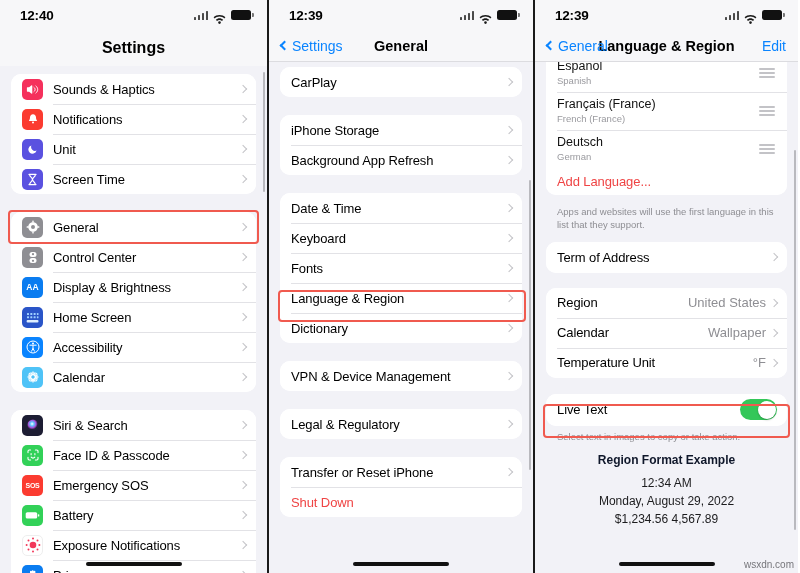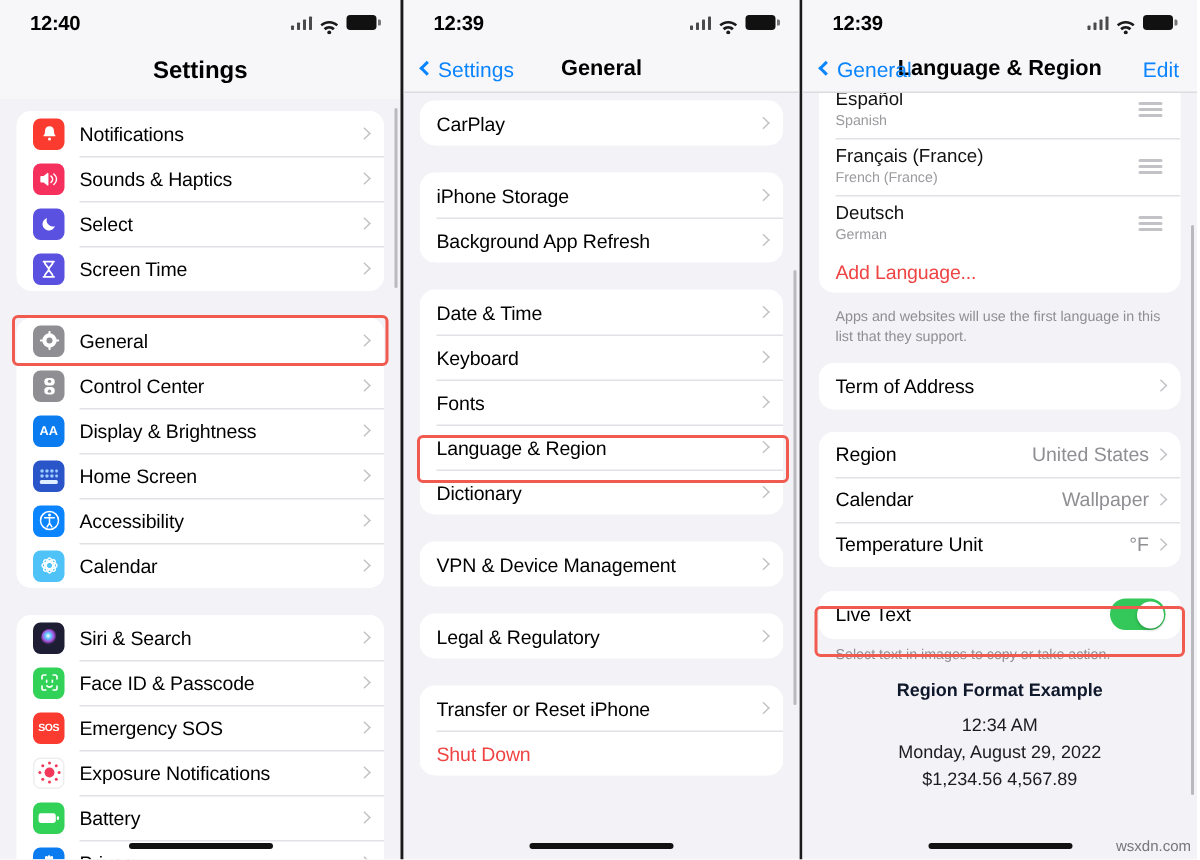--- a/index.html
+++ b/index.html
@@ -230,47 +230,47 @@
 
     <div class="navbar plain">
       <div class="nav-title">Settings</div>
     </div>
 
     <div class="content noNav">
       <div style="height:8px"></div>
 
       <div class="group">
         <div class="row withIcon">
-          <span class="icon" style="background:#fb3b30;">
-            <svg width="12" height="12" viewBox="0 0 12 12">
-                <path d="M6 1.2c-1.8 0-3 1.4-3 3.1 0 1.9-.5 2.6-1 3.1-.2.2 0 .5.3.5h7.4c.3 0 .5-.3.3-.5-.5-.5-1-1.2-1-3.1 0-1.7-1.2-3.1-3-3.1z" fill="#fff"></path>
-                <circle cx="6" cy="9.6" r="1" fill="#fff"></circle>
-              </svg>
-          </span>
-          <span class="row-label">Notifications</span>
-          <span class="chevron"></span>
-        </div>
-        <div class="row withIcon">
           <span class="icon" style="background:#f5305c;">
             <svg width="13" height="11" viewBox="0 0 13 11">
                 <path d="M5.6 1.3 3.1 3.3H1.4c-.3 0-.5.2-.5.5v3.4c0 .3.2.5.5.5h1.7l2.5 2c.3.2.7 0 .7-.4V1.7c0-.4-.4-.6-.7-.4z" fill="#fff"></path>
                 <path d="M8 3.4c.7.6 1.1 1.3 1.1 2.1S8.7 7 8 7.6" stroke="#fff" stroke-width="1" fill="none" stroke-linecap="round"></path>
                 <path d="M9.9 2c1.1.9 1.8 2.1 1.8 3.5s-.7 2.6-1.8 3.5" stroke="#fff" stroke-width="1" fill="none" stroke-linecap="round"></path>
               </svg>
           </span>
           <span class="row-label">Sounds &amp; Haptics</span>
           <span class="chevron"></span>
         </div>
         <div class="row withIcon">
+          <span class="icon" style="background:#fb3b30;">
+            <svg width="12" height="12" viewBox="0 0 12 12">
+                <path d="M6 1.2c-1.8 0-3 1.4-3 3.1 0 1.9-.5 2.6-1 3.1-.2.2 0 .5.3.5h7.4c.3 0 .5-.3.3-.5-.5-.5-1-1.2-1-3.1 0-1.7-1.2-3.1-3-3.1z" fill="#fff"></path>
+                <circle cx="6" cy="9.6" r="1" fill="#fff"></circle>
+              </svg>
+          </span>
+          <span class="row-label">Notifications</span>
+          <span class="chevron"></span>
+        </div>
+        <div class="row withIcon">
           <span class="icon" style="background:#5a51e0;">
             <svg width="12" height="12" viewBox="0 0 12 12">
                 <path d="M9.6 7.6A4 4 0 0 1 4.4 2.4 4.2 4.2 0 1 0 9.6 7.6z" fill="#fff"></path>
               </svg>
           </span>
-          <span class="row-label">Select</span>
+          <span class="row-label">Unit</span>
           <span class="chevron"></span>
         </div>
         <div class="row withIcon">
           <span class="icon" style="background:#5a51e0;">
             <svg width="11" height="13" viewBox="0 0 11 13">
                 <path d="M2 1.4h7M2 11.6h7M2.6 1.4c0 2.6 2.9 3.3 2.9 5.1 0 1.8-2.9 2.5-2.9 5.1M8.4 1.4c0 2.6-2.9 3.3-2.9 5.1 0 1.8 2.9 2.5 2.9 5.1" stroke="#fff" stroke-width="1.2" fill="none" stroke-linecap="round"></path>
               </svg>
           </span>
           <span class="row-label">Screen Time</span>
           <span class="chevron"></span>
@@ -385,49 +385,49 @@
           </span>
           <span class="row-label">Face ID &amp; Passcode</span>
           <span class="chevron"></span>
         </div>
         <div class="row withIcon">
           <span class="icon" style="background:#fb3b30;font-size:7px;letter-spacing:-0.3px;">SOS</span>
           <span class="row-label">Emergency SOS</span>
           <span class="chevron"></span>
         </div>
         <div class="row withIcon">
+          <span class="icon" style="background:#32d158;">
+            <svg width="15" height="9" viewBox="0 0 15 9">
+                <rect x="0.7" y="1.2" width="11.5" height="6.4" rx="1.6" fill="#fff"></rect>
+                <rect x="12.9" y="3.2" width="1.4" height="2.4" rx=".6" fill="#fff"></rect>
+              </svg>
+          </span>
+          <span class="row-label">Battery</span>
+          <span class="chevron"></span>
+        </div>
+        <div class="row withIcon">
           <span class="icon" style="background:#fff;border:0.5px solid #eee;">
             <svg width="18" height="18" viewBox="0 0 18 18">
                 <circle cx="9" cy="9" r="3.3" fill="#f2385a"></circle>
                 <g fill="#f2385a">
                   <circle cx="9" cy="2.6" r="1"></circle>
                   <circle cx="13.5" cy="4.5" r="1"></circle>
                   <circle cx="15.4" cy="9" r="1"></circle>
                   <circle cx="13.5" cy="13.5" r="1"></circle>
                   <circle cx="9" cy="15.4" r="1"></circle>
                   <circle cx="4.5" cy="13.5" r="1"></circle>
                   <circle cx="2.6" cy="9" r="1"></circle>
                   <circle cx="4.5" cy="4.5" r="1"></circle>
                 </g>
               </svg>
           </span>
           <span class="row-label">Exposure Notifications</span>
           <span class="chevron"></span>
         </div>
         <div class="row withIcon">
-          <span class="icon" style="background:#32d158;">
-            <svg width="15" height="9" viewBox="0 0 15 9">
-                <rect x="0.7" y="1.2" width="11.5" height="6.4" rx="1.6" fill="#fff"></rect>
-                <rect x="12.9" y="3.2" width="1.4" height="2.4" rx=".6" fill="#fff"></rect>
-              </svg>
-          </span>
-          <span class="row-label">Battery</span>
-          <span class="chevron"></span>
-        </div>
-        <div class="row withIcon">
           <span class="icon" style="background:#0a7cf0;">
             <svg width="12" height="13" viewBox="0 0 12 13">
                 <path d="M3 6V2.6a.9.9 0 0 1 1.8 0V6V2.1a.9.9 0 0 1 1.8 0V6V2.6a.9.9 0 0 1 1.8 0V7l.8-1.6a.85.85 0 0 1 1.5.8L9 10.2a3.2 3.2 0 0 1-2.8 1.7H5.4A3.3 3.3 0 0 1 2.1 8.6V5.5a.9.9 0 0 1 1.8 0" fill="#fff"></path>
               </svg>
           </span>
           <span class="row-label">Privacy</span>
           <span class="chevron"></span>
         </div>
       </div>
     </div>

